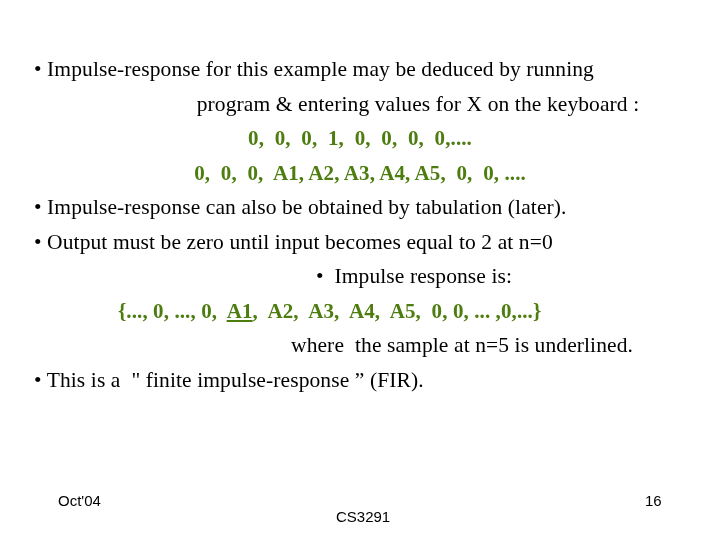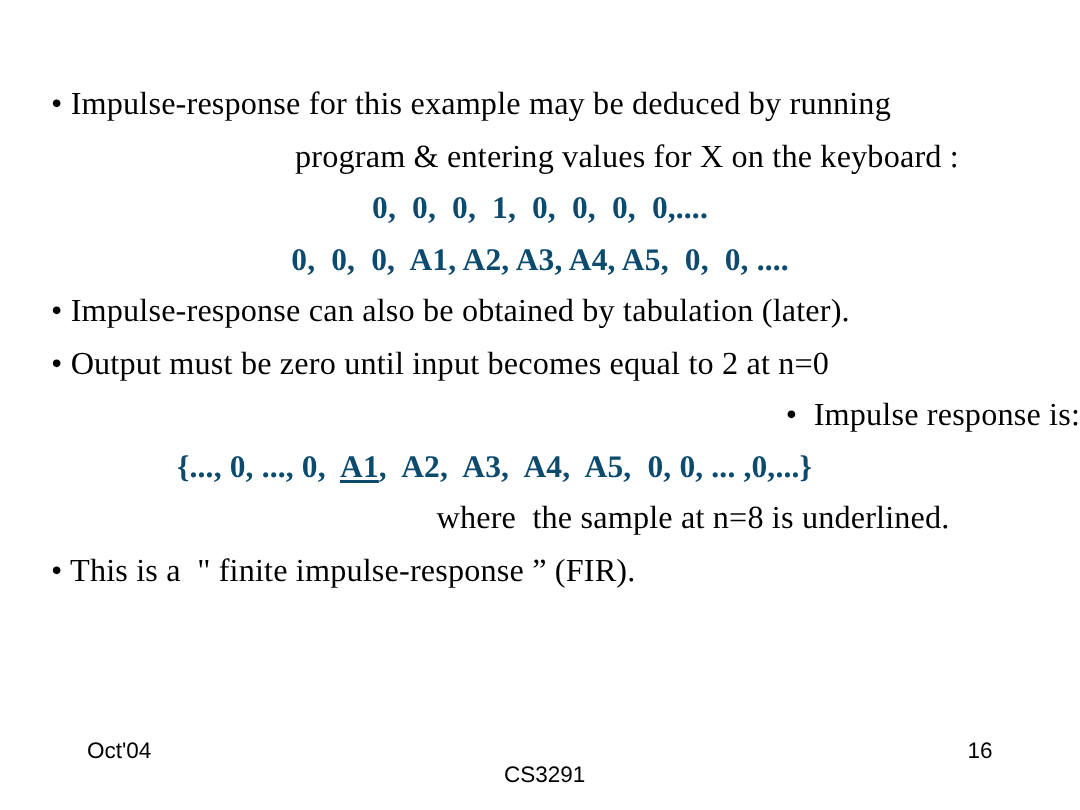--- a/index.html
+++ b/index.html
@@ -35,24 +35,24 @@
     white-space: pre;
     letter-spacing: 0.1px;
   }
 
   
   .l-left   { padding-left: 34px;  text-align: left; }
   .l-center { text-align: center; }
   .l-ind1   { padding-left: 116px; text-align: center; }
   .l-ind2   { padding-left: 118px; text-align: left; }
   .l-ind3   { padding-left: 291px; text-align: left; }
-  .l-ind4   { padding-left: 108px; text-align: right; }
+  .l-ind4   { padding-left: 108px; text-align: center; }
 
   .red {
-    color: #0c4a6e;
+    color: #4d7c0f;
     font-weight: bold;
     font-size: 21px;
   }
 
   .underline-sample {
     text-decoration: underline;
     margin-top: 32px;
   }
 
   
@@ -91,21 +91,21 @@
     <div class="line l-center red">0,  0,  0,  A1, A2, A3, A4, A5,  0,  0, ....</div>
 
     <div class="line l-left">• Impulse-response can also be obtained by tabulation (later).</div>
 
     <div class="line l-left">• Output must be zero until input becomes equal to 2 at n=0</div>
 
     <div class="line l-ind4">•  Impulse response is:</div>
 
     <div class="line l-ind2 red"><span>{..., 0, ..., 0,  </span><span class="underline-sample">A1</span><span>,  A2,  A3,  A4,  A5,  0, 0, ... ,0,...}</span></div>
 
-    <div class="line l-ind3">where  the sample at n=8 is underlined.</div>
+    <div class="line l-ind3">where  the sample at n=5 is underlined.</div>
 
 
     <div class="line l-left">• This is a  " finite impulse-response ” (FIR).</div>
 
   </div>
 
   <div id="footer">
     <div class="footer-cell" id="footer-date">Oct'04</div>
     <div class="footer-cell" id="footer-code">CS3291</div>
     <div class="footer-cell" id="footer-page">16</div>

